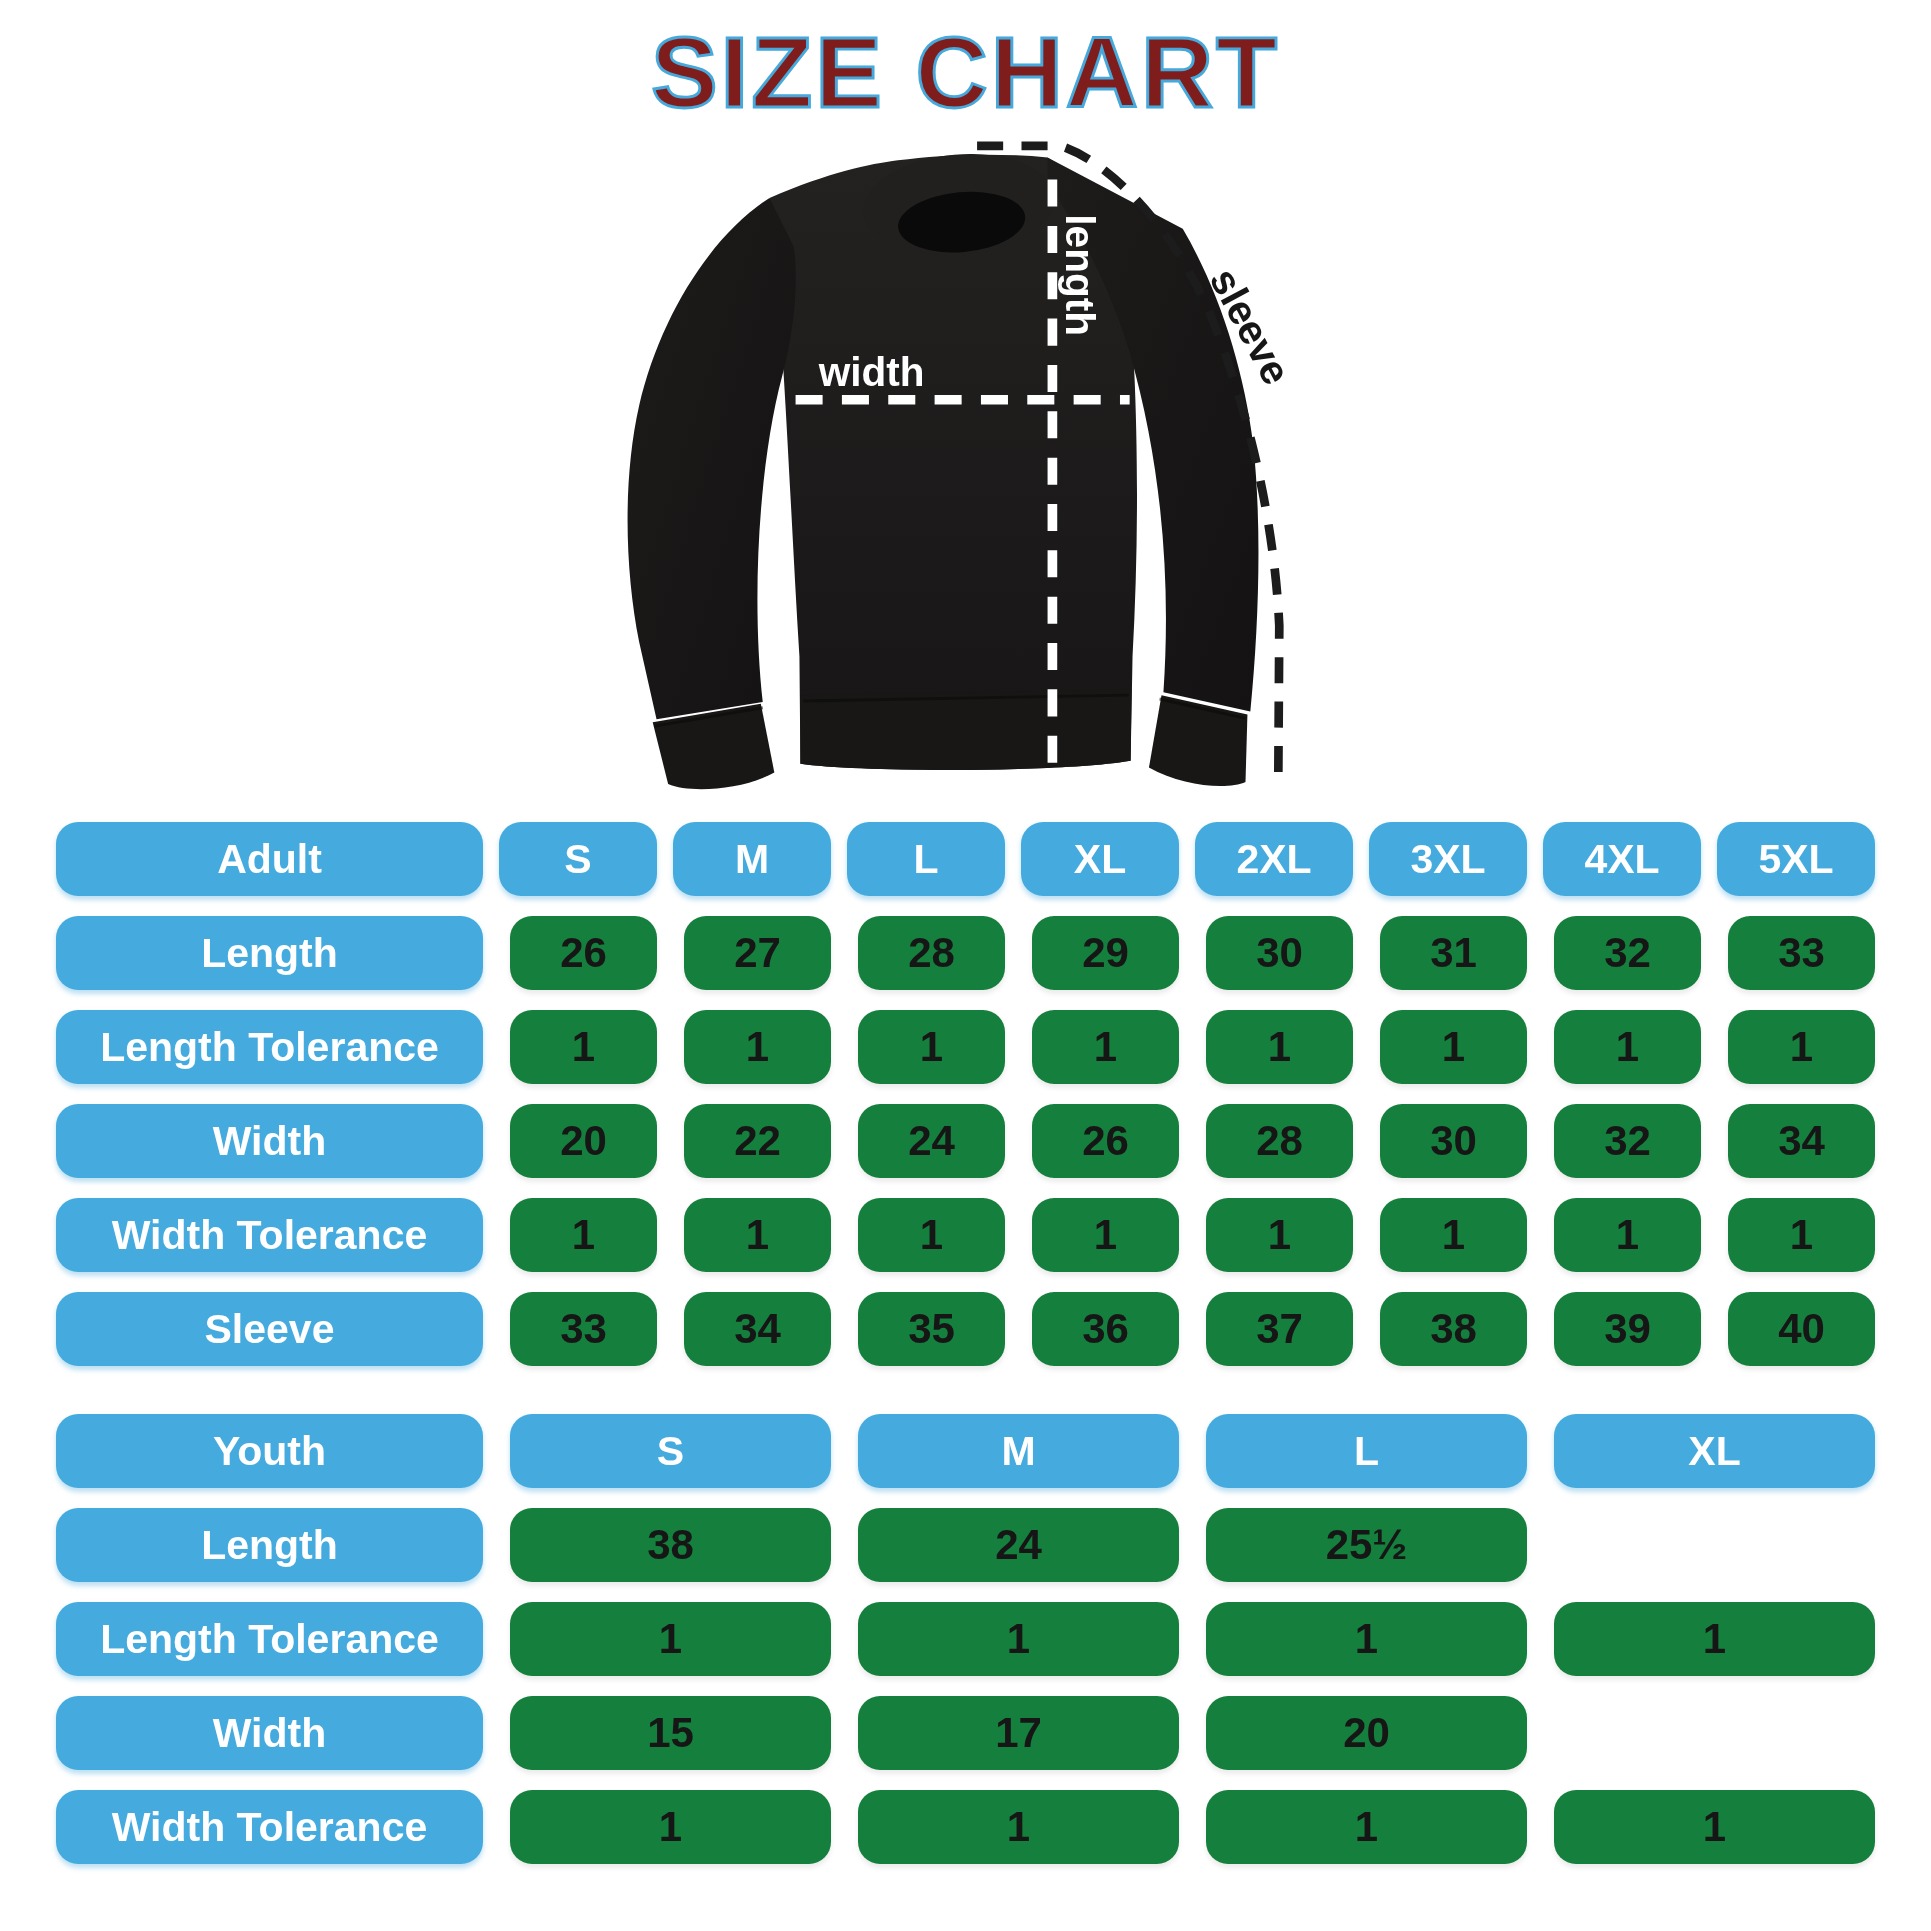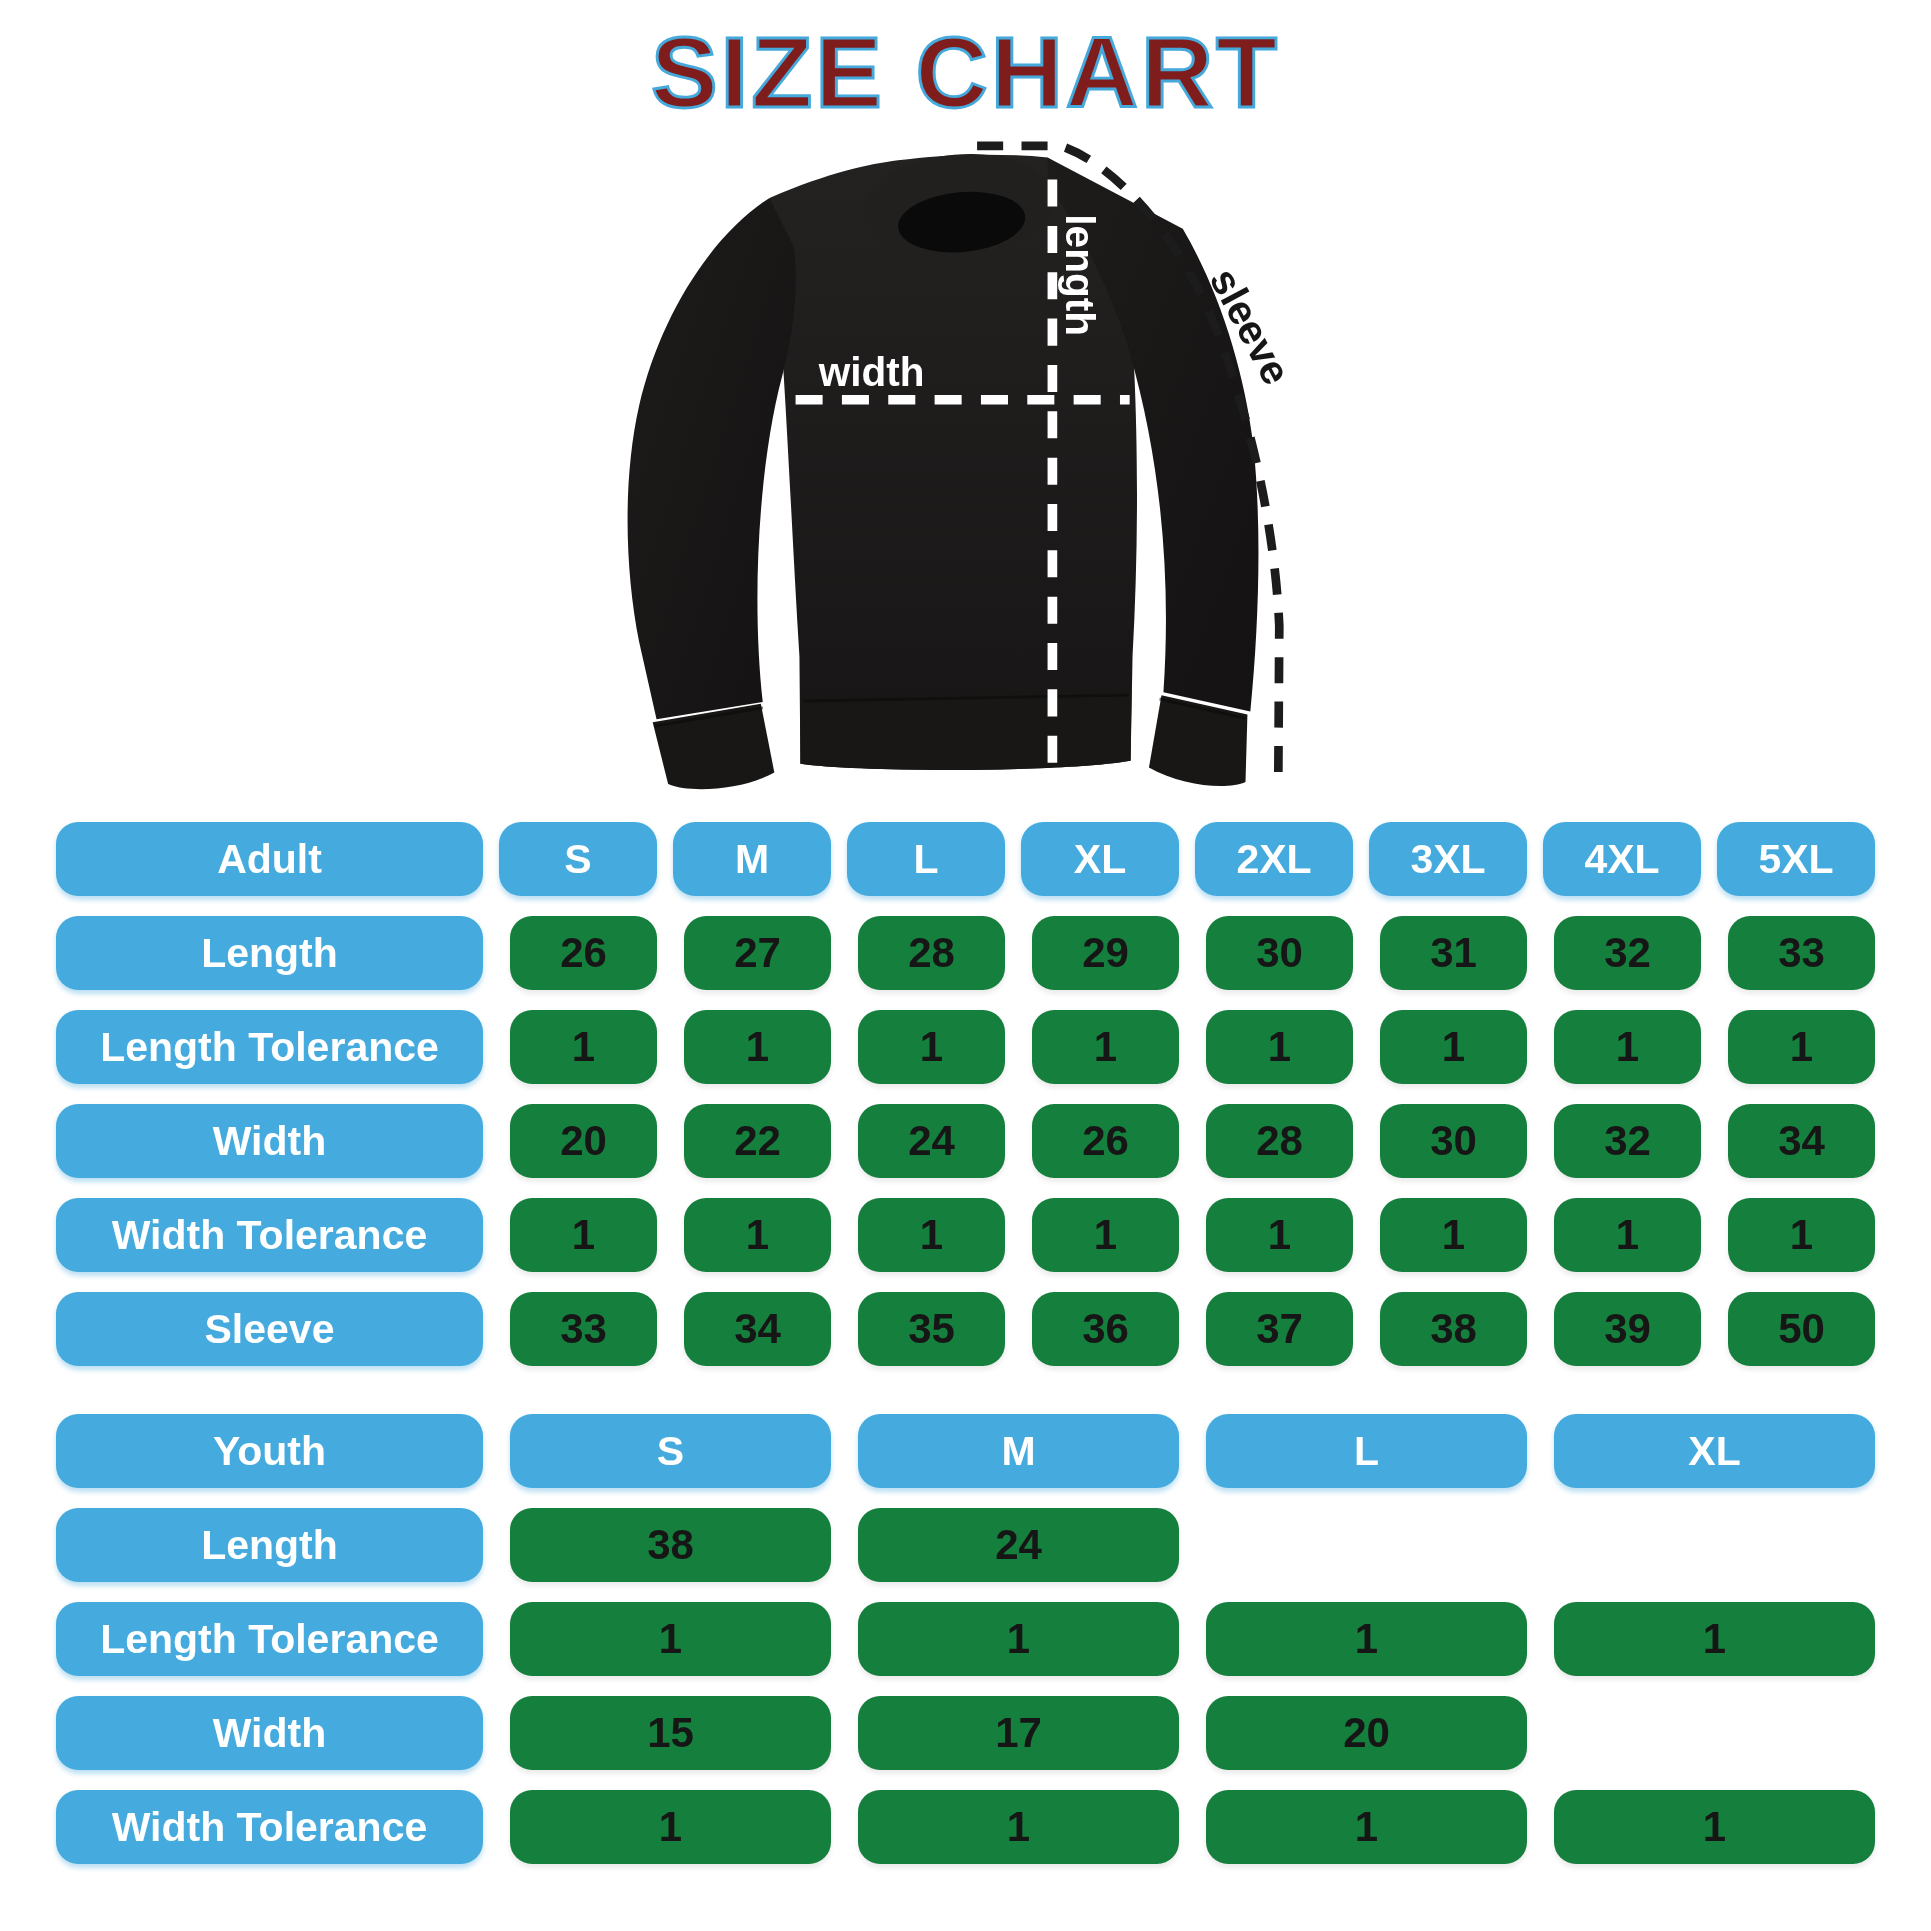--- a/index.html
+++ b/index.html
@@ -162,35 +162,36 @@
     </div>
     <div class="t-row" style="grid-template-columns: 427px repeat(8, 1fr);">
       <div class="pill blue">Sleeve</div>
       <div class="pill gray">33</div>
       <div class="pill gray">34</div>
       <div class="pill gray">35</div>
       <div class="pill gray">36</div>
       <div class="pill gray">37</div>
       <div class="pill gray">38</div>
       <div class="pill gray">39</div>
-      <div class="pill gray">50</div>
+      <div class="pill gray">40</div>
     </div>
   </div>
 <div class="size-table" id="youth-table">
     <div class="t-row" style="grid-template-columns: 427px repeat(4, 1fr);">
       <div class="pill blue">Youth</div>
       <div class="pill blue">S</div>
       <div class="pill blue">M</div>
       <div class="pill blue">L</div>
       <div class="pill blue">XL</div>
     </div>
     <div class="t-row" style="grid-template-columns: 427px repeat(4, 1fr);">
       <div class="pill blue">Length</div>
       <div class="pill gray">38</div>
       <div class="pill gray">24</div>
+      <div class="pill gray">25½</div>
     </div>
     <div class="t-row" style="grid-template-columns: 427px repeat(4, 1fr);">
       <div class="pill blue">Length Tolerance</div>
       <div class="pill gray">1</div>
       <div class="pill gray">1</div>
       <div class="pill gray">1</div>
       <div class="pill gray">1</div>
     </div>
     <div class="t-row" style="grid-template-columns: 427px repeat(4, 1fr);">
       <div class="pill blue">Width</div>

